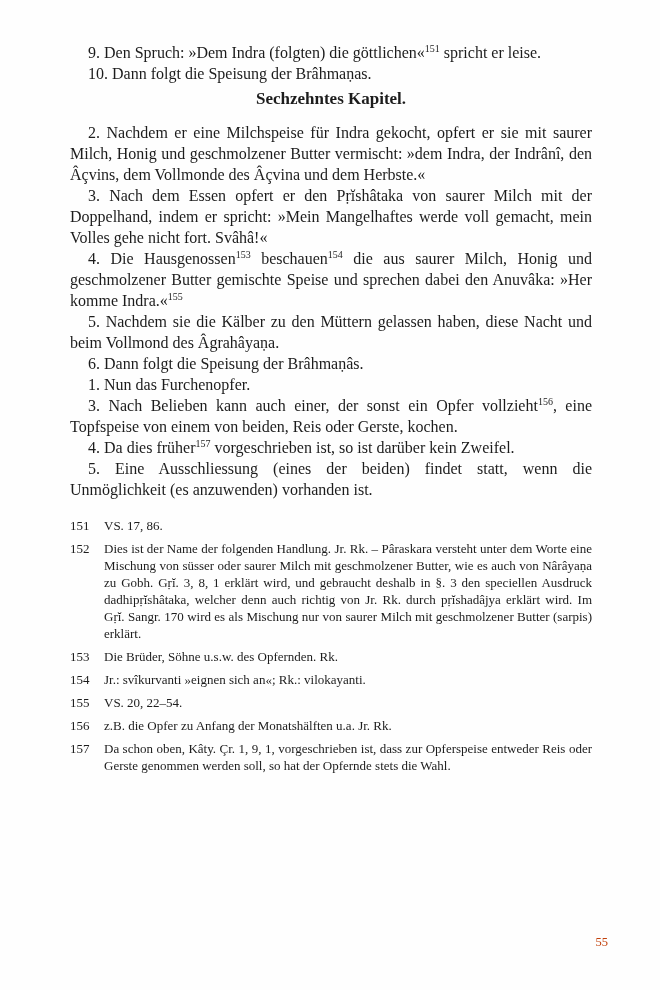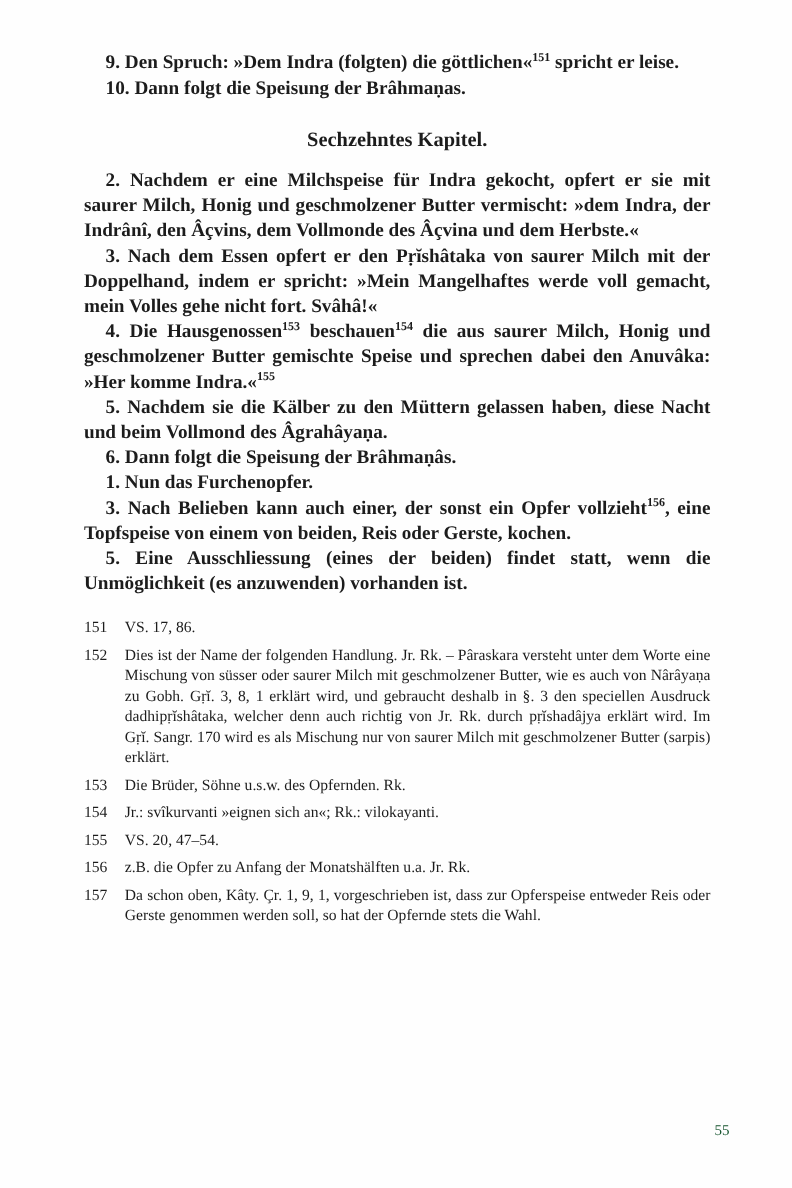--- a/index.html
+++ b/index.html
@@ -20,27 +20,26 @@
     font-family: "Liberation Serif", "DejaVu Serif", serif;
   }
   .doc-body {
     font-size: 16px;
     line-height: 21px;
   }
   .para {
     margin: 0;
     text-align: justify;
     text-indent: 18px;
-    font-weight: bold;
   }
   .chapter-heading {
     font-size: 17px;
     font-weight: bold;
     text-align: center;
-    margin: 22px 0 13px 0;
+    margin: 4px 0 13px 0;
     line-height: 21px;
   }
   sup {
     font-size: 10px;
     line-height: 0;
     vertical-align: super;
     letter-spacing: 0;
   }
   .footnotes {
     margin-top: 17px;
@@ -58,38 +57,39 @@
   .fn-text {
     flex: 1;
     text-align: justify;
     font-family: Liberation Serif, serif;
   }
   .page-number {
     position: absolute;
     right: 52px;
     bottom: 40px;
     font-size: 12.5px;
-    color: #14532d;
+    color: #c2410c;
   }
 </style>
 </head>
 <body>
 
 <div class="page">
   <main class="doc-body" id="doc-body">
       <p class="para">9. Den Spruch: »Dem Indra (folgten) die göttlichen«<sup>151</sup> spricht er leise.</p>
       <p class="para">10. Dann folgt die Speisung der Brâhmaṇas.</p>
       <h2 class="chapter-heading">Sechzehntes Kapitel.</h2>
       <p class="para">2. Nachdem er eine Milchspeise für Indra gekocht, opfert er sie mit saurer Milch, Honig und geschmolzener Butter vermischt: »dem Indra, der Indrânî, den Âçvins, dem Vollmonde des Âçvina und dem Herbste.«</p>
       <p class="para">3. Nach dem Essen opfert er den Pṛĭshâtaka von saurer Milch mit der Doppelhand, indem er spricht: »Mein Mangelhaftes werde voll gemacht, mein Volles gehe nicht fort. Svâhâ!«</p>
       <p class="para">4. Die Hausgenossen<sup>153</sup> beschauen<sup>154</sup> die aus saurer Milch, Honig und geschmolzener Butter gemischte Speise und sprechen dabei den Anuvâka: »Her komme Indra.«<sup>155</sup></p>
       <p class="para">5. Nachdem sie die Kälber zu den Müttern gelassen haben, diese Nacht und beim Vollmond des Âgrahâyaṇa.</p>
       <p class="para">6. Dann folgt die Speisung der Brâhmaṇâs.</p>
       <p class="para">1. Nun das Furchenopfer.</p>
       <p class="para">3. Nach Belieben kann auch einer, der sonst ein Opfer vollzieht<sup>156</sup>, eine Topfspeise von einem von beiden, Reis oder Gerste, kochen.</p>
+      <p class="para">4. Da dies früher<sup>157</sup> vorgeschrieben ist, so ist darüber kein Zweifel.</p>
       <p class="para">5. Eine Ausschliessung (eines der beiden) findet statt, wenn die Unmöglichkeit (es anzuwenden) vorhanden ist.</p>
     </main>
   <footer class="footnotes" id="footnotes">
       <div class="fn">
         <span class="fn-num">151</span>
         <span class="fn-text">VS. 17, 86.</span>
       </div>
       <div class="fn">
         <span class="fn-num">152</span>
         <span class="fn-text">Dies ist der Name der folgenden Handlung. Jr. Rk. – Pâraskara versteht unter dem Worte eine Mischung von süsser oder saurer Milch mit geschmolzener Butter, wie es auch von Nârâyaṇa zu Gobh. Gṛĭ. 3, 8, 1 erklärt wird, und gebraucht deshalb in §. 3 den speciellen Ausdruck dadhipṛĭshâtaka, welcher denn auch richtig von Jr. Rk. durch pṛĭshadâjya erklärt wird. Im Gṛĭ. Sangr. 170 wird es als Mischung nur von saurer Milch mit geschmolzener Butter (sarpis) erklärt.</span>
@@ -97,21 +97,21 @@
       <div class="fn">
         <span class="fn-num">153</span>
         <span class="fn-text">Die Brüder, Söhne u.s.w. des Opfernden. Rk.</span>
       </div>
       <div class="fn">
         <span class="fn-num">154</span>
         <span class="fn-text">Jr.: svîkurvanti »eignen sich an«; Rk.: vilokayanti.</span>
       </div>
       <div class="fn">
         <span class="fn-num">155</span>
-        <span class="fn-text">VS. 20, 47–54.</span>
+        <span class="fn-text">VS. 20, 22–54.</span>
       </div>
       <div class="fn">
         <span class="fn-num">156</span>
         <span class="fn-text">z.B. die Opfer zu Anfang der Monatshälften u.a. Jr. Rk.</span>
       </div>
       <div class="fn">
         <span class="fn-num">157</span>
         <span class="fn-text">Da schon oben, Kâty. Çr. 1, 9, 1, vorgeschrieben ist, dass zur Opferspeise entweder Reis oder Gerste genommen werden soll, so hat der Opfernde stets die Wahl.</span>
       </div>
     </footer>

